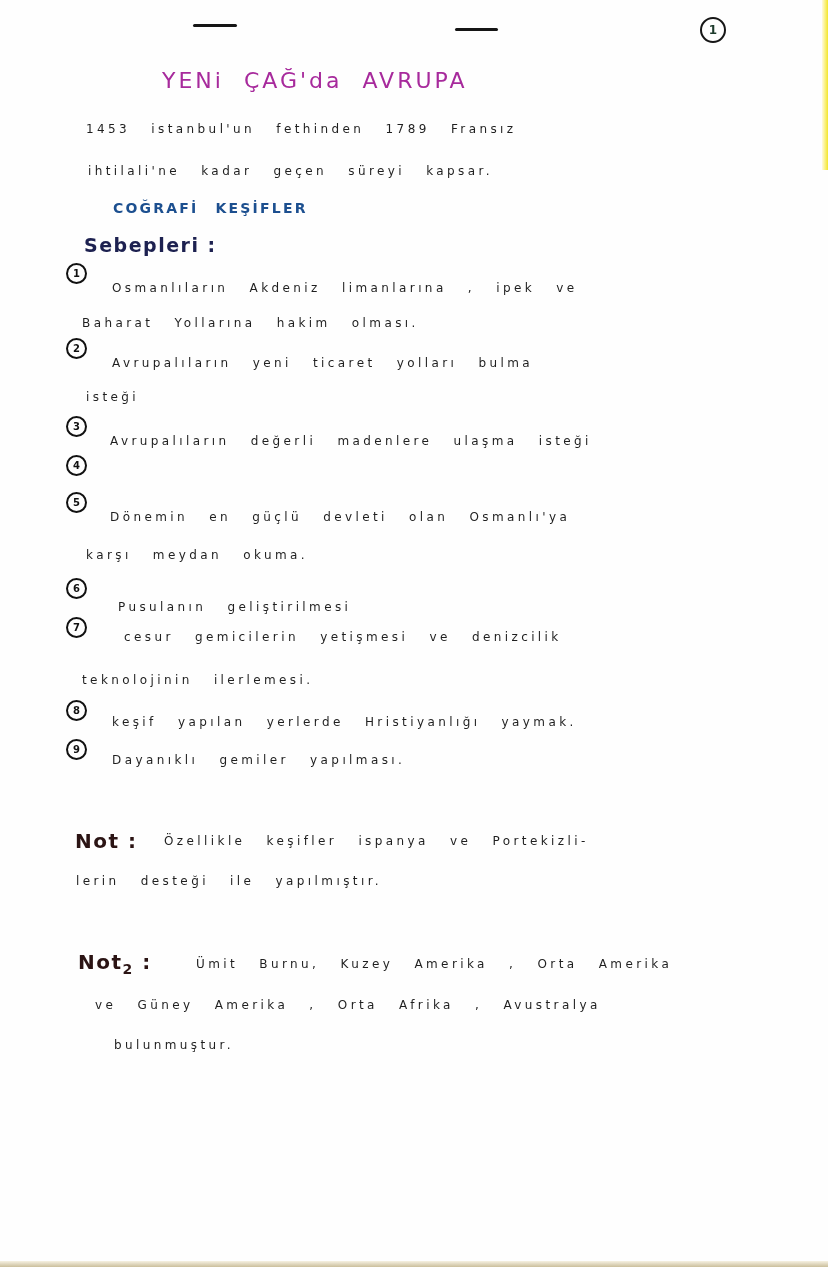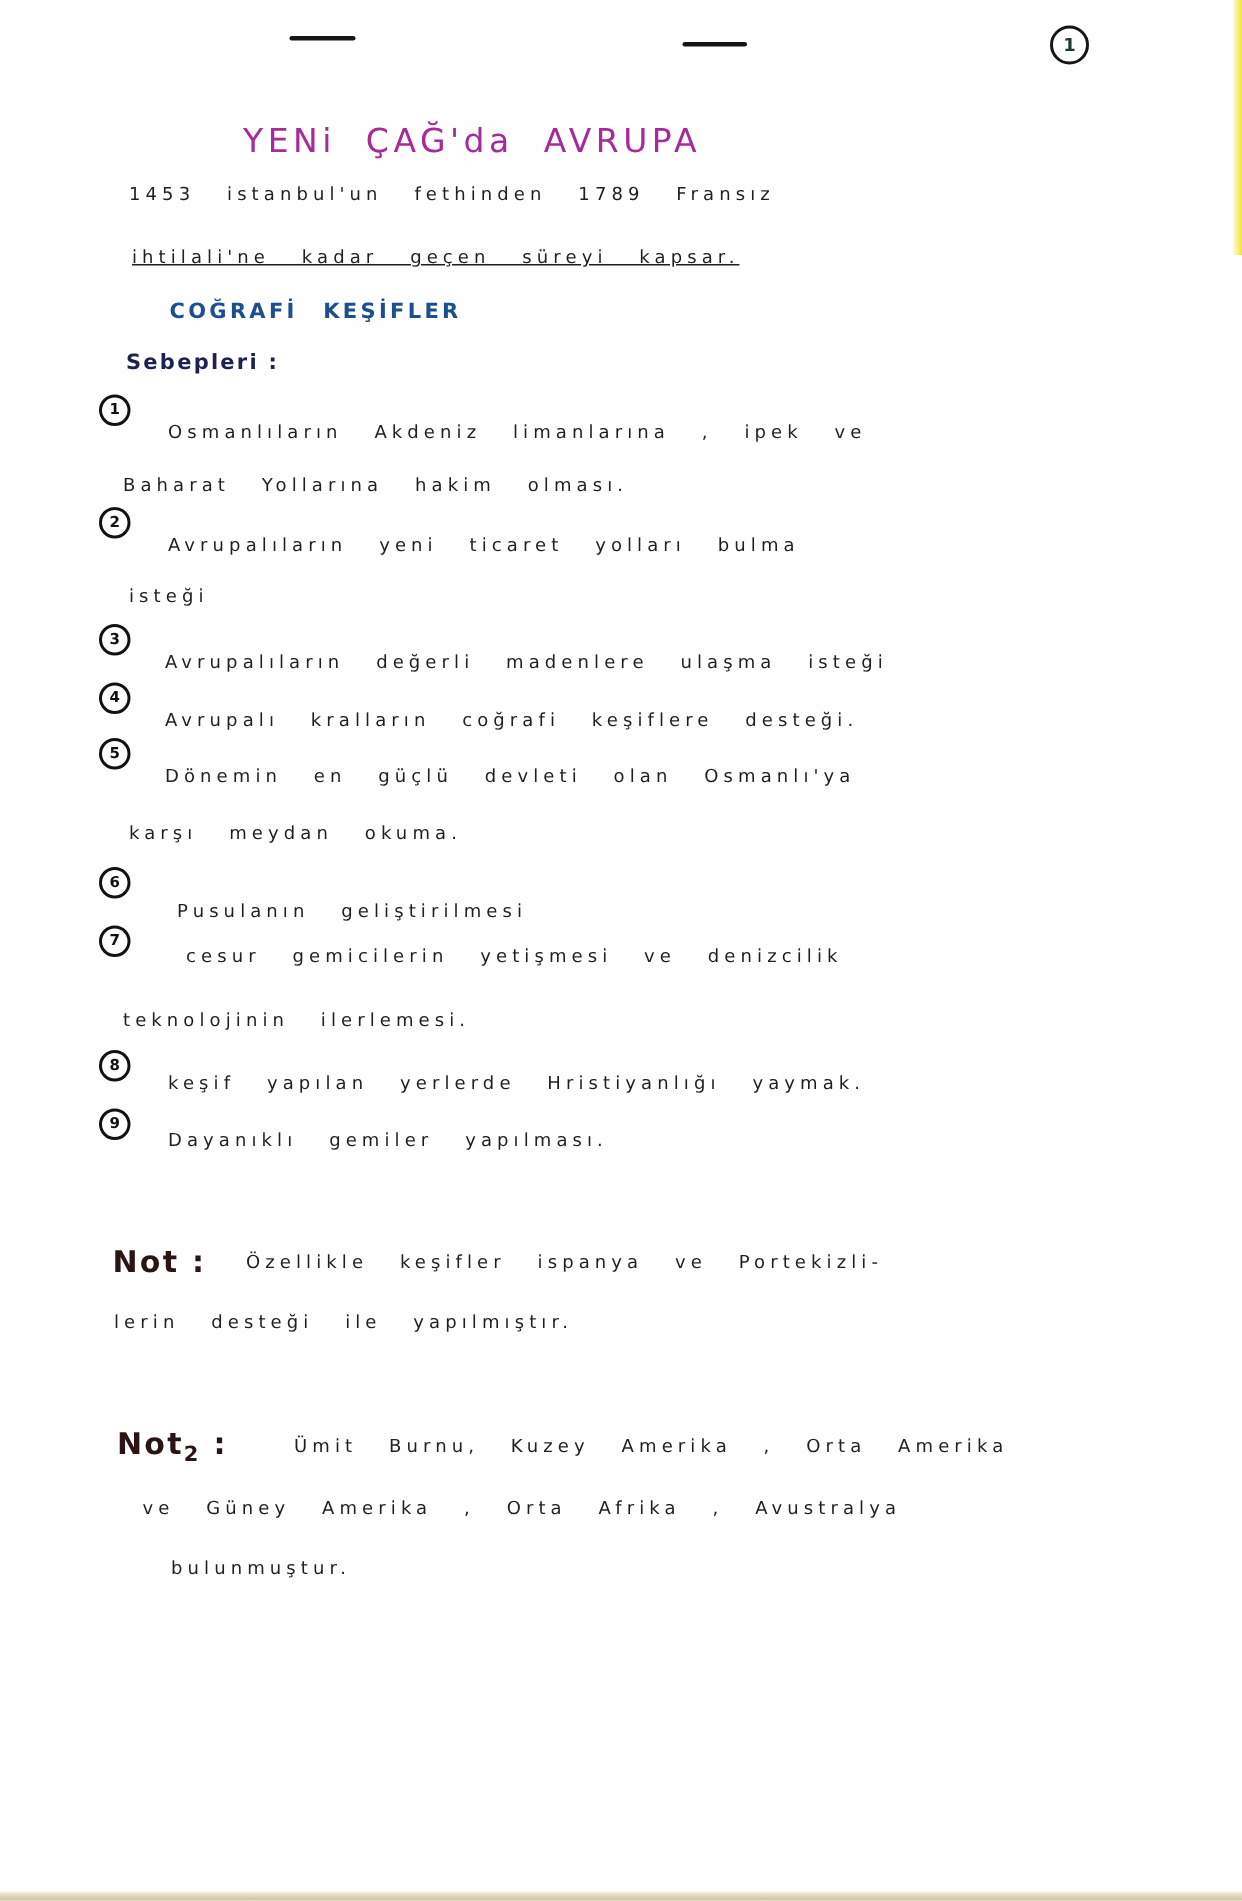--- a/index.html
+++ b/index.html
@@ -27,32 +27,32 @@
       border: 2.5px solid #161616; border-radius: 50%;
       font-size: 12px; font-weight: bold; color: #1d3b2c;
       display: flex; align-items: center; justify-content: center;
     }
     .line {
       position: absolute; white-space: nowrap;
       font-size: 12px; letter-spacing: 3.4px; word-spacing: 14px;
       color: #1f1f1f;
     }
     .title {
-      position: absolute; left: 162px; top: 82px;
+      position: absolute; left: 162px; top: 68px;
       font-size: 22px; letter-spacing: 3px; word-spacing: 10px;
       color: #a72a9c;
     }
     .subtitle {
       position: absolute; left: 113px; top: 200px;
       font-size: 14px; font-weight: bold; letter-spacing: 2.2px; word-spacing: 10px;
       color: #1c4f8f;
     }
     .causes-heading {
       position: absolute; left: 84px; top: 234px;
-      font-size: 14px; font-weight: bold; letter-spacing: 1.5px;
+      font-size: 19px; font-weight: bold; letter-spacing: 1.5px;
       color: #1d2150;
     }
     .num {
       position: absolute; width: 17px; height: 17px;
       border: 2.5px solid #111; border-radius: 50%;
       font-size: 10px; font-weight: bold; color: #111;
       display: flex; align-items: center; justify-content: center;
     }
     .note-label {
       position: absolute; font-size: 20px; font-weight: bold; letter-spacing: 1.5px;
@@ -67,38 +67,37 @@
   <div class="edge-right"></div>
   <div class="edge-bottom"></div>
 
   <div class="dash" style="left:193px; top:24px; width:44px;"></div>
   <div class="dash" style="left:455px; top:28px; width:43px;"></div>
   <div class="page-num">1</div>
 
   <div class="title">YENi ÇAĞ'da AVRUPA</div>
 
   <div class="line" style="left:86px; top:122px;">1453 istanbul'un fethinden 1789 Fransız</div>
-  <div class="line" style="left:88px; top:164px;text-decoration:underline;">ihtilali'ne kadar geçen süreyi kapsar.</div>
+  <div class="line" style="left:88px; top:164px;">ihtilali'ne kadar geçen süreyi kapsar.</div>
 
   <div class="subtitle">COĞRAFİ KEŞİFLER</div>
   <div class="causes-heading">Sebepleri :</div>
 
   <div class="num" style="left:66px; top:263px;">1</div>
   <div class="line" style="left:112px; top:281px;">Osmanlıların Akdeniz limanlarına , ipek ve</div>
   <div class="line" style="left:82px; top:316px;">Baharat Yollarına hakim olması.</div>
 
   <div class="num" style="left:66px; top:338px;">2</div>
   <div class="line" style="left:112px; top:356px;">Avrupalıların yeni ticaret yolları bulma</div>
   <div class="line" style="left:86px; top:390px;">isteği</div>
 
   <div class="num" style="left:66px; top:416px;">3</div>
   <div class="line" style="left:110px; top:434px;">Avrupalıların değerli madenlere ulaşma isteği</div>
 
   <div class="num" style="left:66px; top:455px;">4</div>
-  <div class="line" style="left:110px; top:473px;">Avrupalı kralların coğrafi keşiflere desteği.</div>
 
   <div class="num" style="left:66px; top:492px;">5</div>
   <div class="line" style="left:110px; top:510px;">Dönemin en güçlü devleti olan Osmanlı'ya</div>
   <div class="line" style="left:86px; top:548px;">karşı meydan okuma.</div>
 
   <div class="num" style="left:66px; top:578px;">6</div>
   <div class="line" style="left:118px; top:600px;">Pusulanın geliştirilmesi</div>
 
   <div class="num" style="left:66px; top:617px;">7</div>
   <div class="line" style="left:124px; top:630px;">cesur gemicilerin yetişmesi ve denizcilik</div>

